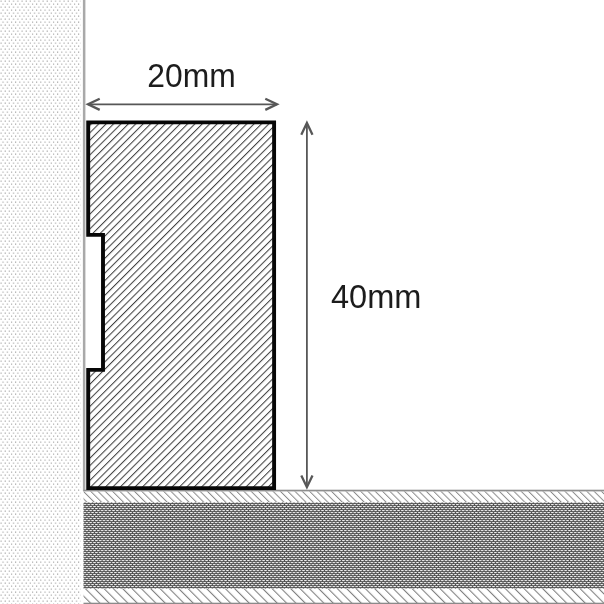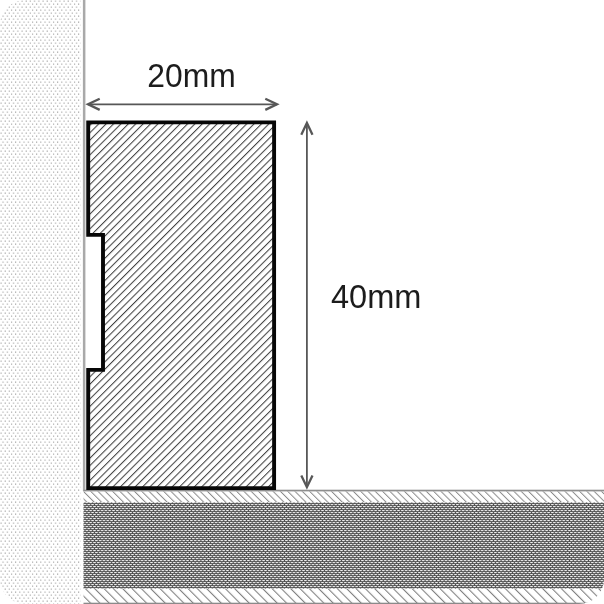--- a/index.html
+++ b/index.html
@@ -1,17 +1,17 @@
 <!DOCTYPE html>
 <html><head>
 <meta charset="utf-8">
 <style>
   html,body{margin:0;padding:0;background:#ffffff;}
   .page{width:604px;height:604px;position:relative;overflow:hidden;background:#ffffff;
-        font-family:"Liberation Sans", sans-serif;border-radius:25px;}
+        font-family:"Liberation Sans", sans-serif;}
 </style>
 </head>
 <body>
 <div class="page">
 <svg width="604" height="604" viewBox="0 0 604 604">
   <defs>
     <pattern id="dots" width="4.2" height="6" patternUnits="userSpaceOnUse">
       <circle cx="1" cy="1.1" r="0.6" fill="#868686"></circle>
       <circle cx="3.1" cy="4.1" r="0.6" fill="#868686"></circle>
     </pattern>

